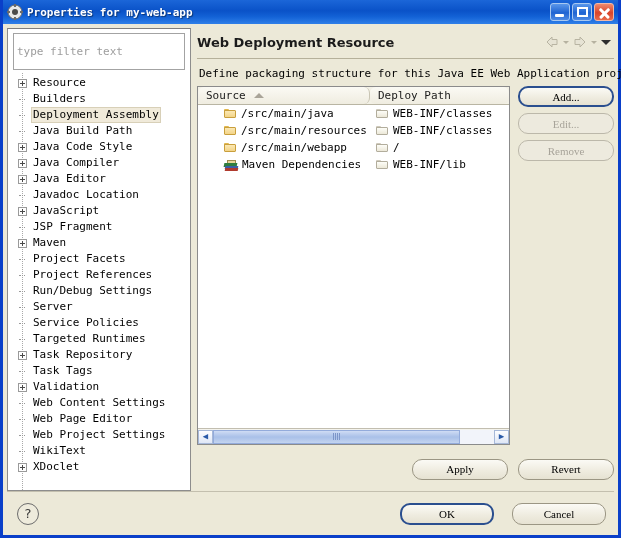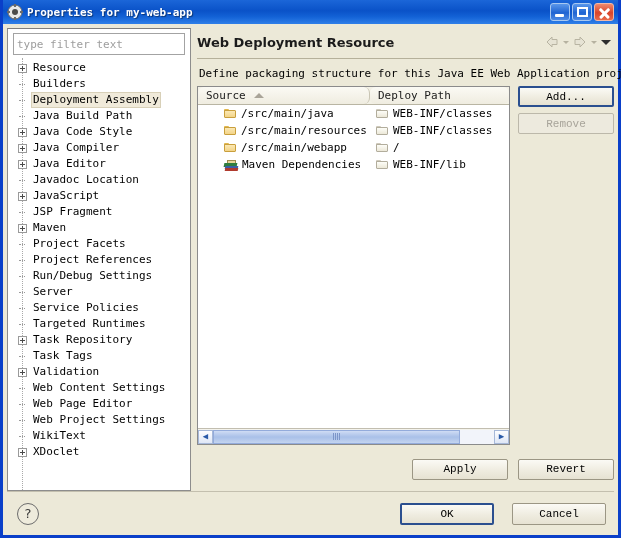--- a/index.html
+++ b/index.html
@@ -101,21 +101,21 @@
     box-sizing: border-box;
     display: flex;
     flex-direction: column;
     overflow: hidden;
     margin-bottom: 0;
   }
   .filter-wrap { padding: 4px 5px 3px 5px; background:#fff; }
   .filter-input {
     width: 100%;
     box-sizing: border-box;
-    height: 22px;
+    height: 37px;
     border: 1px solid #a3a3a3;
     background: #ffffff;
     color: #9a9a9a;
     font-family: "DejaVu Sans Mono", "Liberation Mono", monospace;
     font-size: 11px;
     padding: 0 3px;
     outline: none;
   }
   .filter-input::placeholder { color:#9d9d9d; opacity:1; }
   .tree {
@@ -320,25 +320,25 @@
     width: 96px; flex:0 0 96px;
     margin-left: 8px;
     display:flex; flex-direction:column; gap:6px;
     padding-top: 0;
   }
   .btn {
     height: 21px;
     background: linear-gradient(180deg,#fbfaf5 0%,#efece0 55%,#e6e2d2 100%);
     border: 1px solid #9b9684;
     box-sizing: border-box;
-    font-family: Liberation Mono, monospace;
+    font-family: Liberation Serif, serif;
     font-size: 11px;
     color: #000;
     display:flex;align-items:center;justify-content:center;
-    border-radius: 2px;
+    border-radius: 10px;
   }
   .btn.focused {
     border: 2px solid #2b4f8f;
   }
   .btn.disabled { color:#a8a49a; border-color:#bcb8aa; background:#edeade; }
 
   .apply-row {
     flex: 0 0 34px;
     display:flex; align-items:center; justify-content:flex-end;
     gap: 10px;
@@ -603,20 +603,23 @@
               </div>
               <div class="sb-btn">▶</div>
             </div>
           </div>
 
           <div class="side-btns">
             <div class="btn focused">
               <span>Add...</span>
             </div>
             <div class="btn disabled">
+              <span>Edit...</span>
+            </div>
+            <div class="btn disabled">
               <span>Remove</span>
             </div>
           </div>
         </div>
 
         <div class="apply-row">
           <div class="btn wide">
             <span>Apply</span>
           </div>
           <div class="btn wide">

